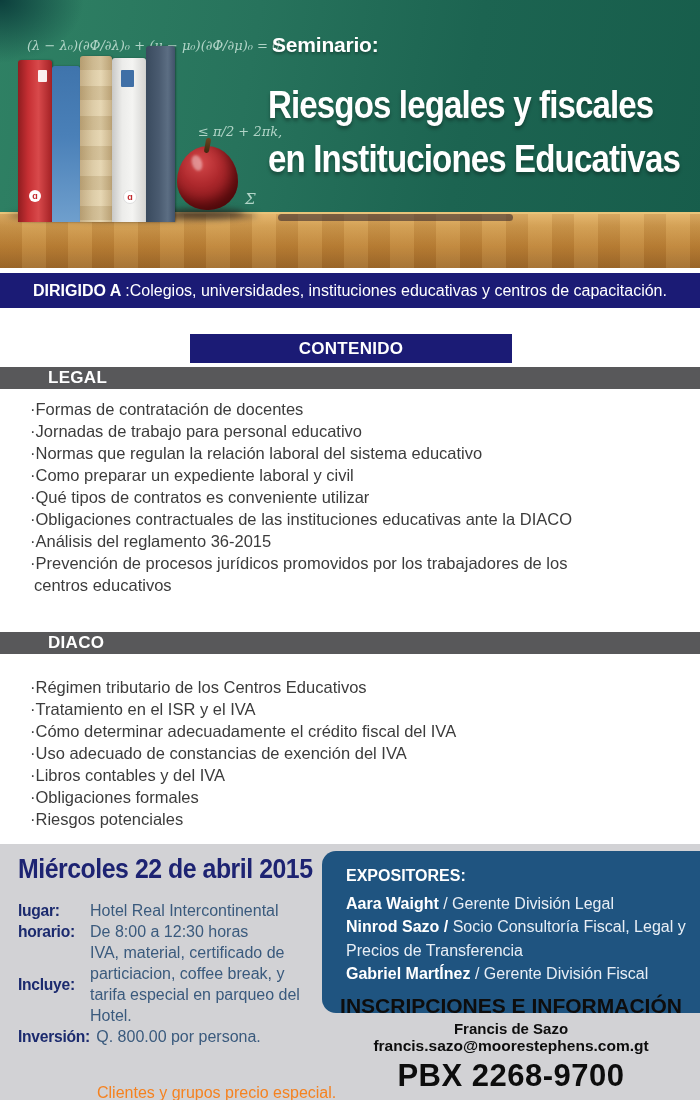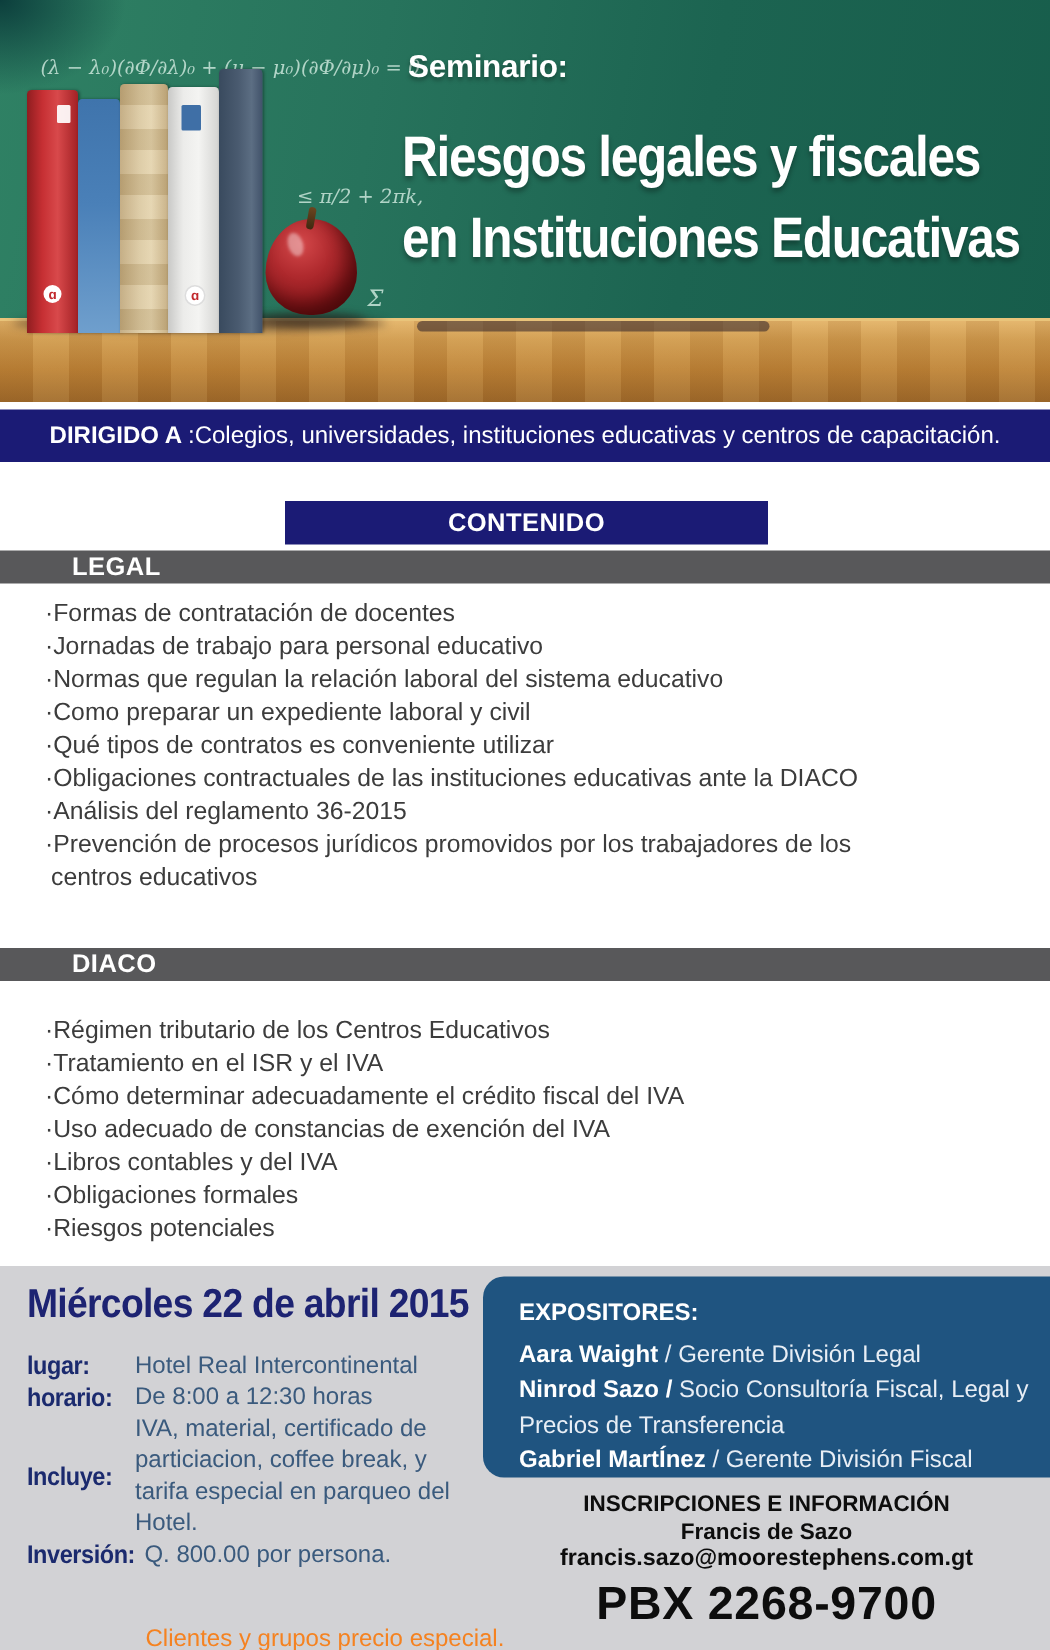--- a/index.html
+++ b/index.html
@@ -121,29 +121,29 @@
   .event-rows { position:absolute; left:18px; top:900px; width:300px; font-size:16px; line-height:21px; }
   .event-row { display:flex; align-items:center; }
   .event-label {
     flex:0 0 72px; color:#1b2a6e; font-weight:bold; font-size:17px; letter-spacing:-0.3px;
     transform:scaleX(0.92); transform-origin:0 50%;
   }
   .event-value { flex:0 0 228px; color:#3a5a7d; }
   .event-promo { position:absolute; left:97px; top:1046px; color:#f58220; font-size:16px;margin-top:38px; }
   
   .expositores-box {
-    position:absolute; left:322px; top:851px; width:378px; height:134px;
+    position:absolute; left:322px; top:851px; width:378px; height:162px;
     background:#1f5480; border-radius:14px 0 0 14px; box-sizing:border-box;
     padding:13px 12px 0 24px; color:#e8eef5; font-size:16px; line-height:23.5px;
   }
   .expositores-title { font-weight:bold; color:#ffffff; margin-bottom:4px; }
   .expositor-name { font-weight:bold; color:#ffffff; }
   
   .inscripciones { position:absolute; left:322px; top:994px; width:378px; text-align:center; color:#0d0d0d; }
-  .insc-title { font-size:15px; font-weight:bold; }
+  .insc-title { font-size:21px; font-weight:bold; }
   .insc-contact { font-size:15px; font-weight:bold; margin-top:2px; }
   .insc-email { font-size:15.5px; font-weight:bold; }
   .insc-phone { font-size:31px; font-weight:bold; letter-spacing:0.5px; margin-top:3px; }
 </style>
 </head>
 <body>
 
 <div class="page">
 
   <div class="hero">

